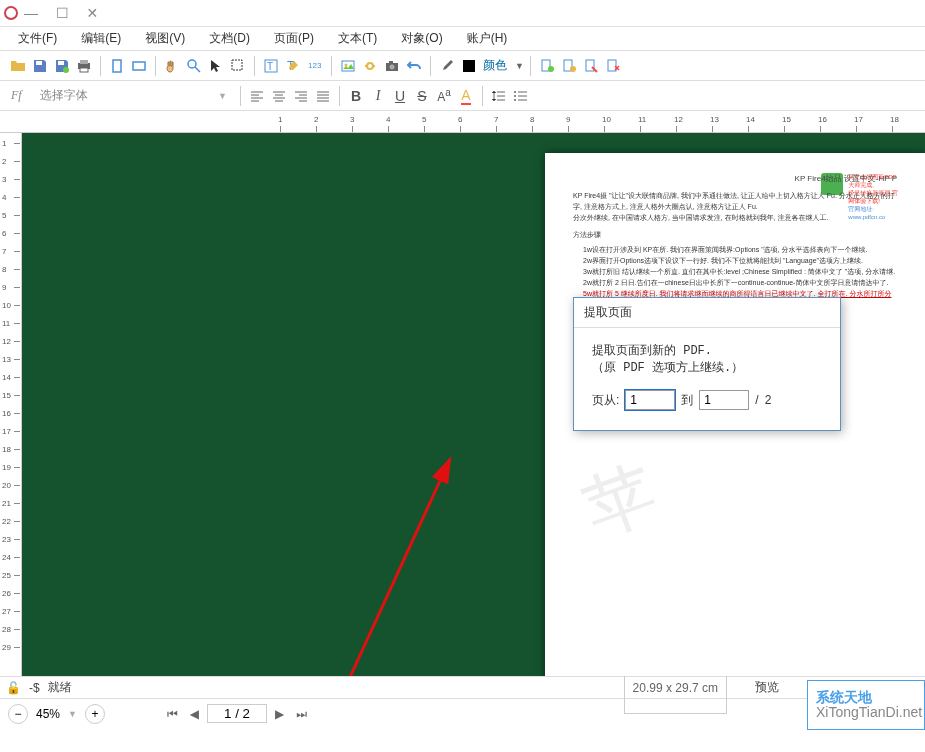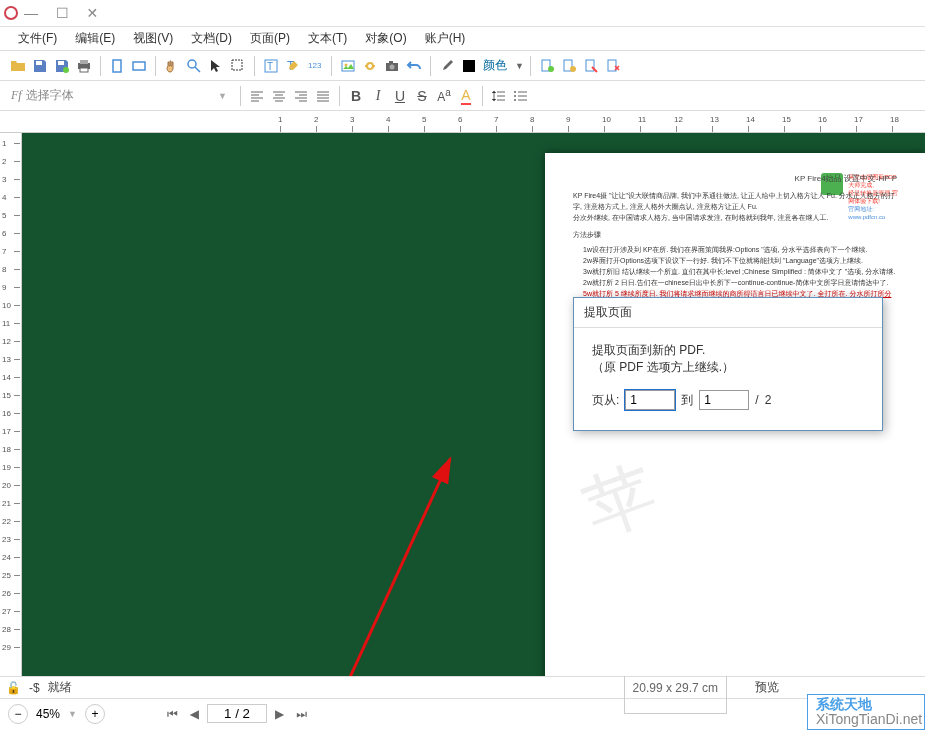--- a/index.html
+++ b/index.html
@@ -4,31 +4,31 @@
   <style>
     * { box-sizing: border-box; margin: 0; padding: 0; }
     body { font-family: "Microsoft YaHei", sans-serif; font-size: 12px; background: #fff; width: 925px; height: 752px; overflow: hidden; position: relative; }
     
     .titlebar { height: 27px; display: flex; align-items: center; padding: 0 4px; border-bottom: 1px solid #e0e0e0; background: #fff; }
     .titlebar .app-icon { width: 14px; height: 14px; border-radius: 50%; border: 2px solid #d04050; margin-right: 6px; }
     .titlebar .title { color: #aaa; font-size: 12px; flex: 1; }
     .window-controls { display: flex; gap: 18px; padding-right: 8px; }
     .window-controls span { color: #888; cursor: pointer; font-size: 14px; }
     
-    .menubar { height: 24px; display: flex; align-items: center; padding-left: 10px; gap: 2px; border-bottom: 1px solid #ddd; background: #fff; }
+    .menubar { height: 24px; display: flex; align-items: center; padding-left: 10px; gap: 8px; border-bottom: 1px solid #ddd; background: #fff; }
     .menubar .mitem { padding: 2px 8px; cursor: pointer; font-size: 12px; color: #333; }
     
     .toolbar { height: 30px; display: flex; align-items: center; padding-left: 8px; gap: 2px; border-bottom: 1px solid #ddd; background: #fff; }
     .tb-icon { width: 20px; height: 20px; display: flex; align-items: center; justify-content: center; cursor: pointer; border-radius: 2px; }
     .tb-icon svg { width: 16px; height: 16px; }
     .tb-sep { width: 1px; height: 20px; background: #ccc; margin: 0 4px; }
     .tb-label { font-size: 12px; color: #0369a1; margin-left: 2px; margin-right: 6px; }
     
     .toolbar2 { height: 30px; display: flex; align-items: center; padding-left: 4px; gap: 2px; border-bottom: 1px solid #ddd; background: #fff; }
-    .font-sel { display: flex; align-items: center; gap: 4px; padding: 2px 6px; border: 1px solid transparent; color: #888; width: 230px; }
+    .font-sel { display: flex; align-items: center; gap: 18px; padding: 2px 6px; border: 1px solid transparent; color: #888; width: 230px; }
     .font-sel .ff { font-family: serif; font-style: italic; }
     
     .ruler-h { height: 22px; background: #fff; border-bottom: 1px solid #ccc; display: flex; align-items: center; position: relative; padding-left: 30px; overflow: hidden; font-size: 8px; color: #555; }
     .ruler-h-inner { position:absolute; left: 280px; top:0; height:100%; white-space:nowrap; }
     .ruler-tick { display:inline-block; width:36px; border-left:1px solid #888; height:6px; position:relative; top:14px; }
     .ruler-num { position:absolute; top:-11px; left:-3px; }
     
     .workarea { position: relative; height: 543px; display: flex; background: #666; }
     .ruler-v { width: 22px; background: #fff; border-right: 1px solid #ccc; position: relative; font-size: 8px; color: #555; }
     .ruler-v-inner { position:absolute; top:10px; }
@@ -37,24 +37,24 @@
     
     .canvas { flex: 1; background: #14532d; position: relative; display:flex; justify-content:flex-end; padding-top: 20px; overflow:hidden;}
     .page { width: 380px; height: 530px; background: #fff; box-shadow: 0 0 8px rgba(0,0,0,0.5); position: relative; padding: 20px 28px; }
     .page-watermark { position:absolute; left:40px; top:300px; font-size:70px; color:#eee; transform: rotate(-20deg); letter-spacing:8px; pointer-events:none; z-index:0;}
     .page-badge { position:absolute; right:24px; top:20px; width:80px; height:24px; }
     .badge-icon { width:22px; height:22px; background:#4caf50; border-radius:3px; display:inline-block; vertical-align:top;}
     .badge-txt { display:inline-block; font-size:6px; line-height:8px; color:#f44336; width:50px; vertical-align:top; margin-left:2px;}
     .doc-lines { font-size:7px; color:#333; line-height:11px; position:relative; z-index:1;}
     .doc-lines .hl { color:#c00; }
     
-    .dialog { position:absolute; left:28px; top:144px; width:310px; background:#fff; border:1px solid #6090c0; box-shadow: 2px 2px 10px rgba(0,0,0,0.3); z-index:10;}
+    .dialog { position:absolute; left:28px; top:144px; width:268px; background:#fff; border:1px solid #6090c0; box-shadow: 2px 2px 10px rgba(0,0,0,0.3); z-index:10;}
     .dlg-title { background:#fff; color:#333; padding:6px 10px; font-size:12px; border-bottom:1px solid #ddd;}
     .dlg-body { padding:14px 18px 10px 18px; font-size:12px; color:#333; }
-    .dlg-body .subtitle { margin-bottom: 14px; }
+    .dlg-body .subtitle { margin-bottom: 14px; font-family: Liberation Mono, monospace; }
     .dlg-row { display:flex; align-items:center; gap:6px; margin-bottom:10px;}
     .dlg-row input[type="text"] { width:50px; padding:2px 4px; border:1px solid #999; font-size:12px;}
     .dlg-row .highlighted { border-color:#2070d0; outline:1px solid #2070d0; }
     .dlg-check { display:flex; align-items:center; gap:6px; margin-left:2px;}
     .dlg-check .cb { width:13px; height:13px; border:1px solid #666; }
     .dlg-buttons { display:flex; gap:10px; padding:16px 18px 18px 18px; }
     .dlg-btn { width:86px; height:24px; border:1px solid #999; background:#f0f0f0; font-size:12px; cursor:pointer; display:flex; align-items:center; justify-content:center;}
     .dlg-btn.ok { border:3px solid #e01010; background:#e8e8e8; }
     
     .arrow { position:absolute; left: 308px; top: 316px; z-index:20; pointer-events:none; }
@@ -63,21 +63,21 @@
     .statusbar .lock { color:#e6b800; }
     .statusbar .spacer { flex:1; }
     .dims-box { border:1px solid #ccc; padding:18px 8px; color:#666; }
     
     .bottombar { height: 30px; display:flex; align-items:center; border-top:1px solid #ddd; background:#fff; padding:0 8px; gap:8px; font-size:12px;}
     .zoom-btn { width:20px; height:20px; border:1px solid #ccc; border-radius:50%; display:flex; align-items:center; justify-content:center; cursor:pointer;}
     .page-nav { display:flex; align-items:center; gap:4px; margin-left:50px;}
     .page-input { width:60px; text-align:center; border:1px solid #ccc; padding:1px 2px; }
     .nav-arrow { padding:0 4px; color:#666; cursor:pointer; }
     
-    .brand-badge { position:absolute; right:0; bottom:22px; width:118px; height:36px; background:#fff; border:1px solid #4aa0e8; display:flex; align-items:center; padding:4px; gap:4px; z-index:30;}
+    .brand-badge { position:absolute; right:0; bottom:22px; width:118px; height:50px; background:#fff; border:1px solid #4aa0e8; display:flex; align-items:center; padding:4px; gap:4px; z-index:30;}
     .brand-circle { width:34px; height:34px; border-radius:50%; background: conic-gradient(#6ad17a 0 33%, #f7c948 33% 66%, #4aa0e8 66% 100%); }
     .brand-txt { font-size:14px; color:#4aa0e8; font-weight:bold; line-height:15px;}
     .brand-txt .sub { font-size:14px; color:#888; font-weight:normal;}
   </style>
 </head>
 <body>
 
 <div class="titlebar">
   <div class="app-icon"></div>
   <div class="window-controls">

